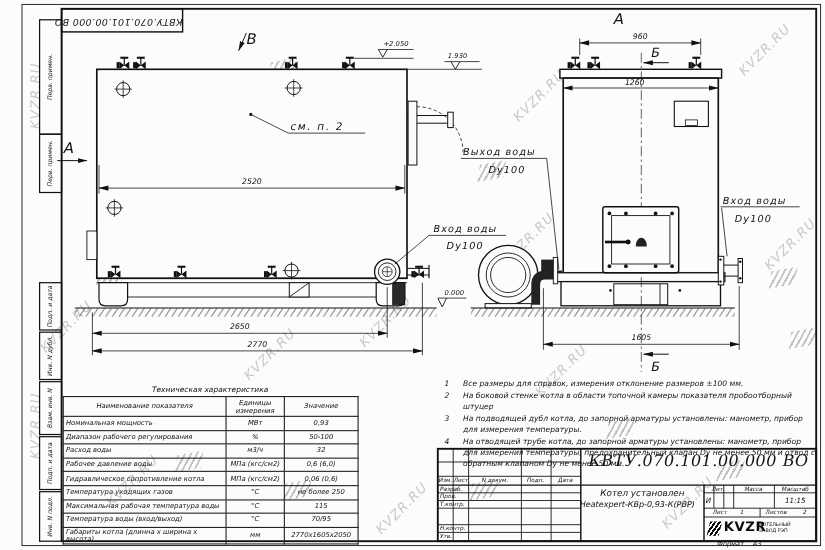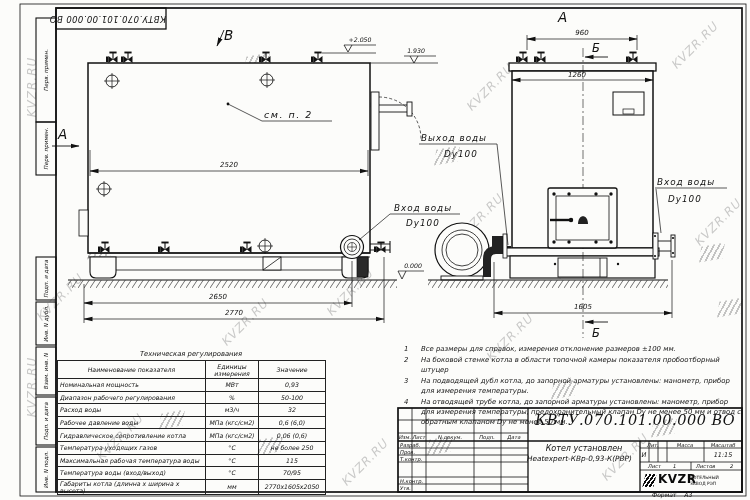--- a/index.html
+++ b/index.html
@@ -338,21 +338,21 @@
   <div class="mbox" style="top:122px;width:104px">Перв. примен.</div>
   <div class="mbox" style="top:175px;width:53px">Перв. примен.</div>
   <div class="mbox" style="top:300px;width:43px">Подп. и дата</div>
   <div class="mbox" style="top:345px;width:43px">Инв. N дубл.</div>
   <div class="mbox" style="top:395px;width:48px">Взам. инв. N</div>
   <div class="mbox" style="top:445px;width:48px">Подп. и дата</div>
   <div class="mbox" style="top:492px;width:45px">Инв. N подл.</div>
   <div class="revbox">КВТУ.070.101.00.000 ВО</div>
 
   <div class="tt">
-    <div class="tt-title">Техническая регулирования</div>
+    <div class="tt-title">Техническая характеристика</div>
     <table>
       <colgroup>
           <col style="width:148px">
           <col style="width:53px">
           <col style="width:67px">
         </colgroup>
       <tbody>
           <tr>
         <th>Наименование показателя</th>
         <th>Единицы измерения</th>

